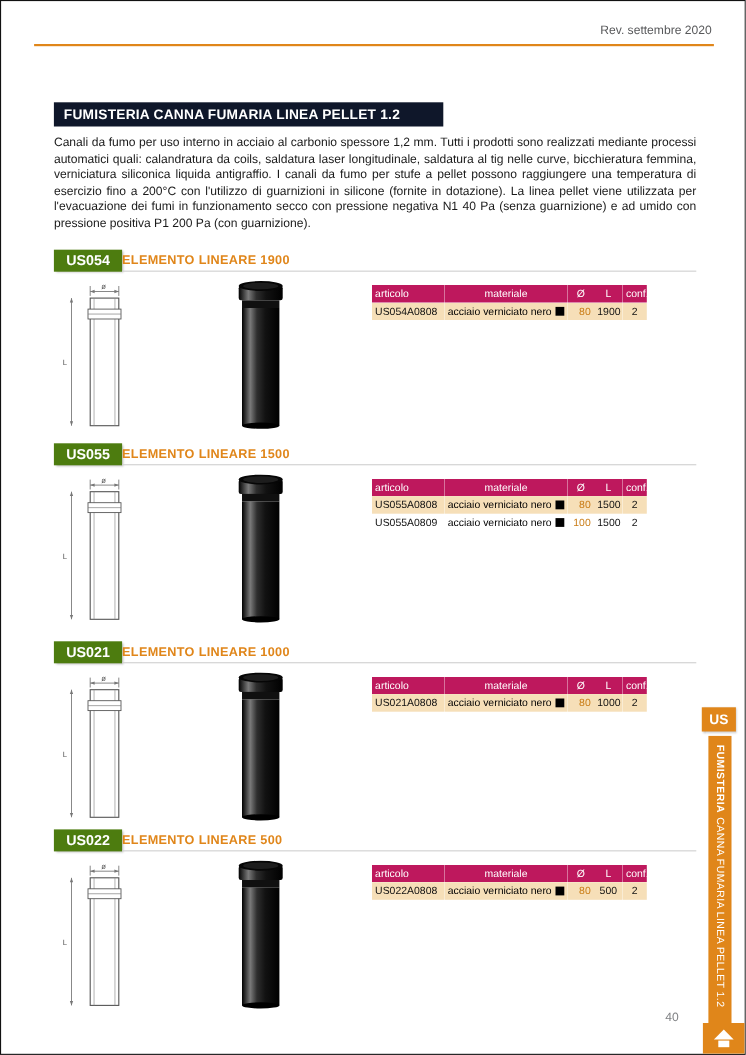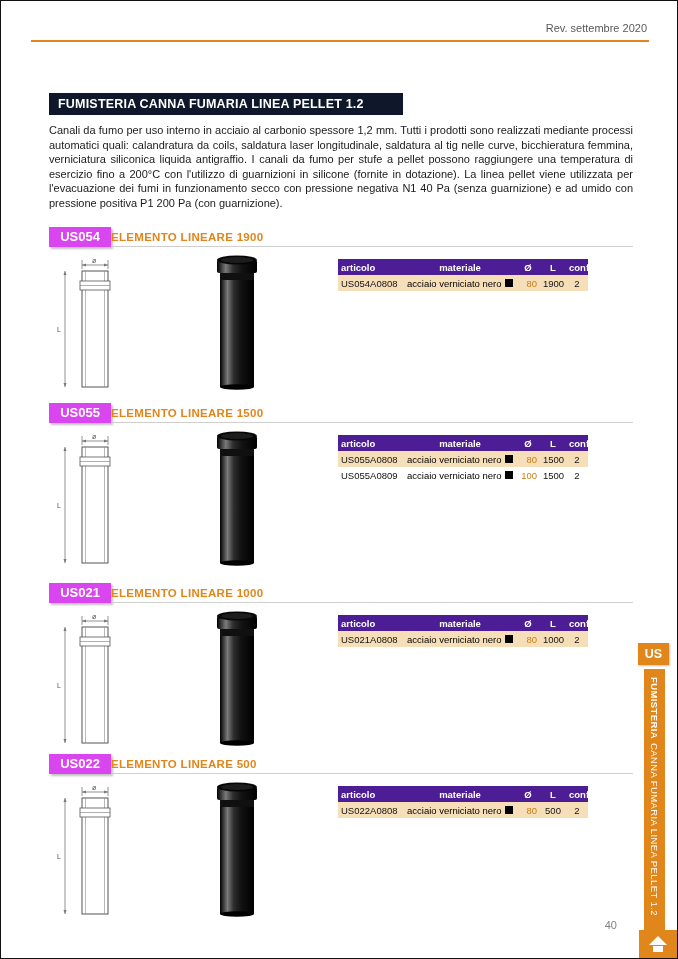--- a/index.html
+++ b/index.html
@@ -16,32 +16,32 @@
     box-sizing:border-box;letter-spacing:.2px;
   }
   .intro{
     position:absolute;top:122px;left:48px;width:584px;margin:0;
     font-size:11px;line-height:14.6px;color:#1a1a1a;text-align:justify;
   }
 
   .product{position:absolute;left:48px;width:584px;height:168px;}
   .sec-head{display:flex;height:20px;}
   .code{
-    background:#d946ef;color:#fff;font-weight:bold;font-size:13px;width:62px;height:20px;
+    background:#4d7c0f;color:#fff;font-weight:bold;font-size:13px;width:62px;height:20px;
     line-height:20px;text-align:center;box-shadow:1.5px 1.5px 2px rgba(0,0,0,.25);flex:0 0 62px;
   }
   .sec-title-wrap{flex:1;display:flex;align-items:center;border-bottom:1px solid #cfcfcf;}
   .sec-title{color:#E0861A;font-weight:bold;font-size:11.5px;letter-spacing:.3px;}
 
   .drawing{position:absolute;left:6px;top:30px;}
   .photo{position:absolute;left:166px;top:28px;}
 
   table.spec{position:absolute;left:289px;top:32px;width:250px;border-collapse:collapse;table-layout:fixed;font-size:9.5px;}
   table.spec th,table.spec td{box-sizing:border-box;height:16px;padding:0 3px;white-space:nowrap;overflow:hidden;}
-  table.spec th{background:#4c1d95;color:#fff;font-weight:bold;}
+  table.spec th{background:#be185d;color:#fff;font-weight:normal;}
   th.c-art{width:66px;text-align:left;}
   th.c-mat{width:112px;text-align:center;}
   th.c-dia{width:24px;text-align:center;}
   th.c-len{width:26px;text-align:center;}
   th.c-cnf{width:22px;text-align:center;}
   tr.tint td{background:#F6DFB8;}
   td.art{font-weight:normal;color:#111;}
   td.mat .matwrap{display:flex;align-items:center;justify-content:space-between;}
   .swatch{width:8px;height:8px;background:#000;display:inline-block;flex:0 0 8px;}
   td.dia{color:#C97C15;text-align:right;}

